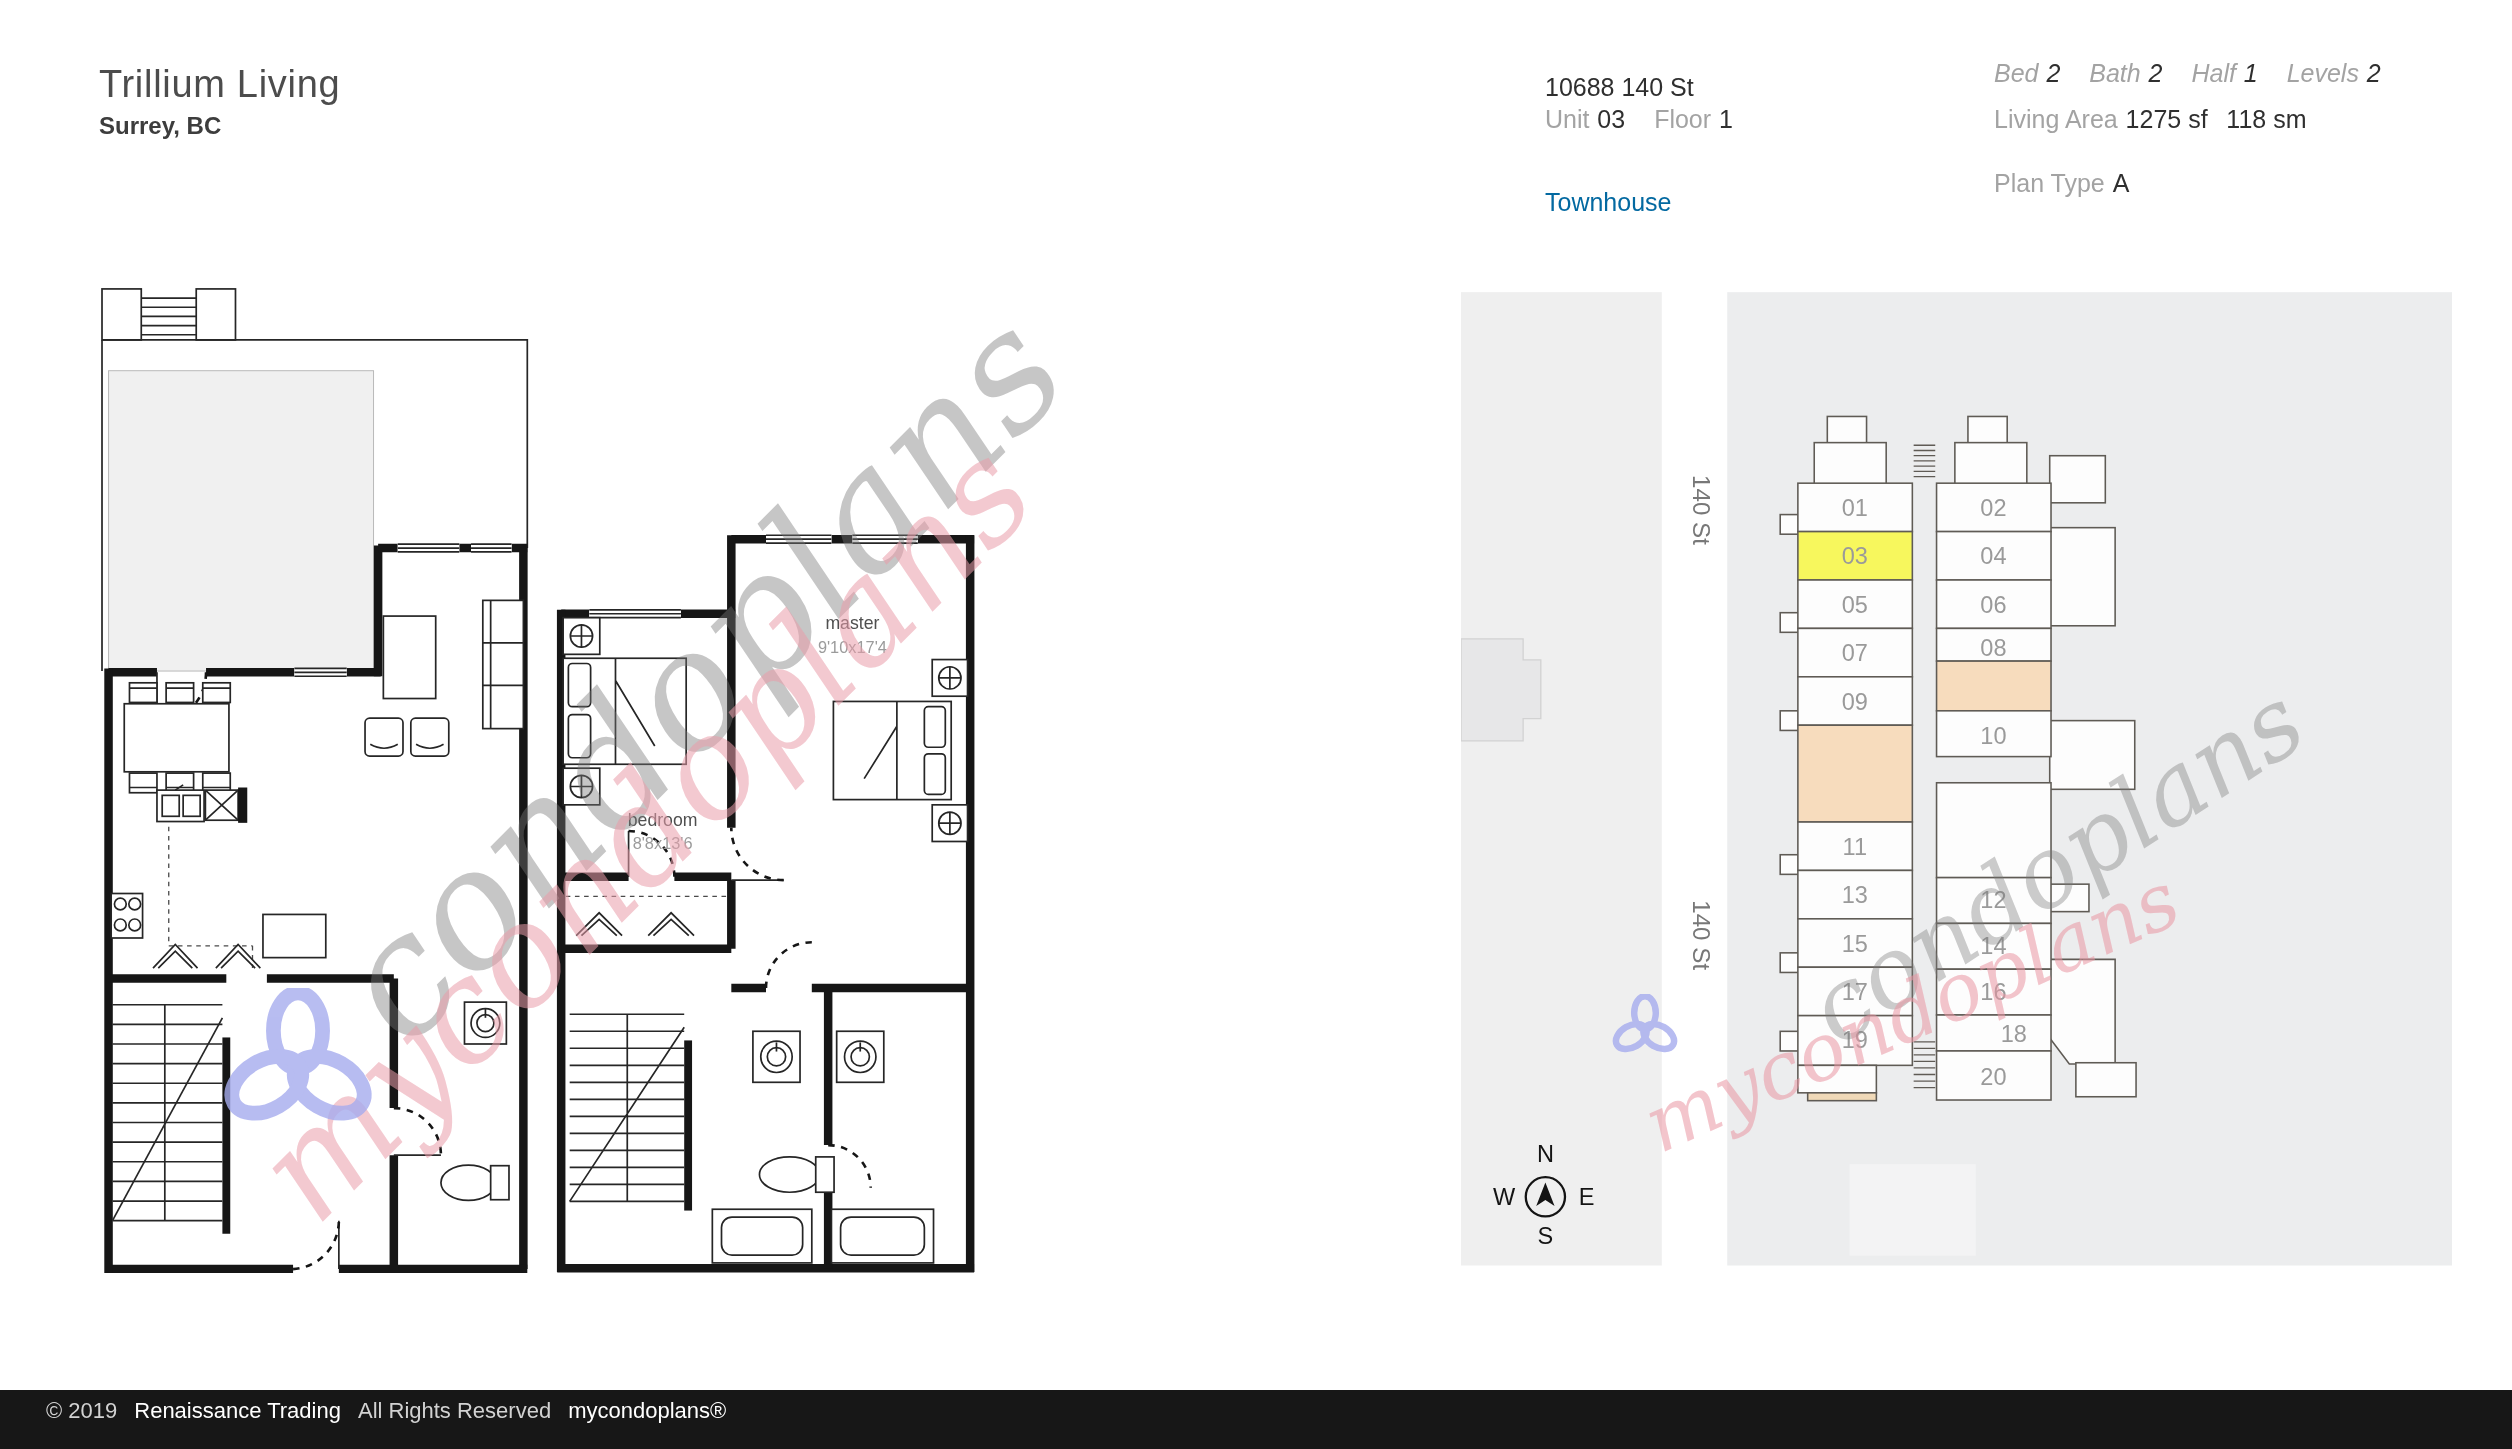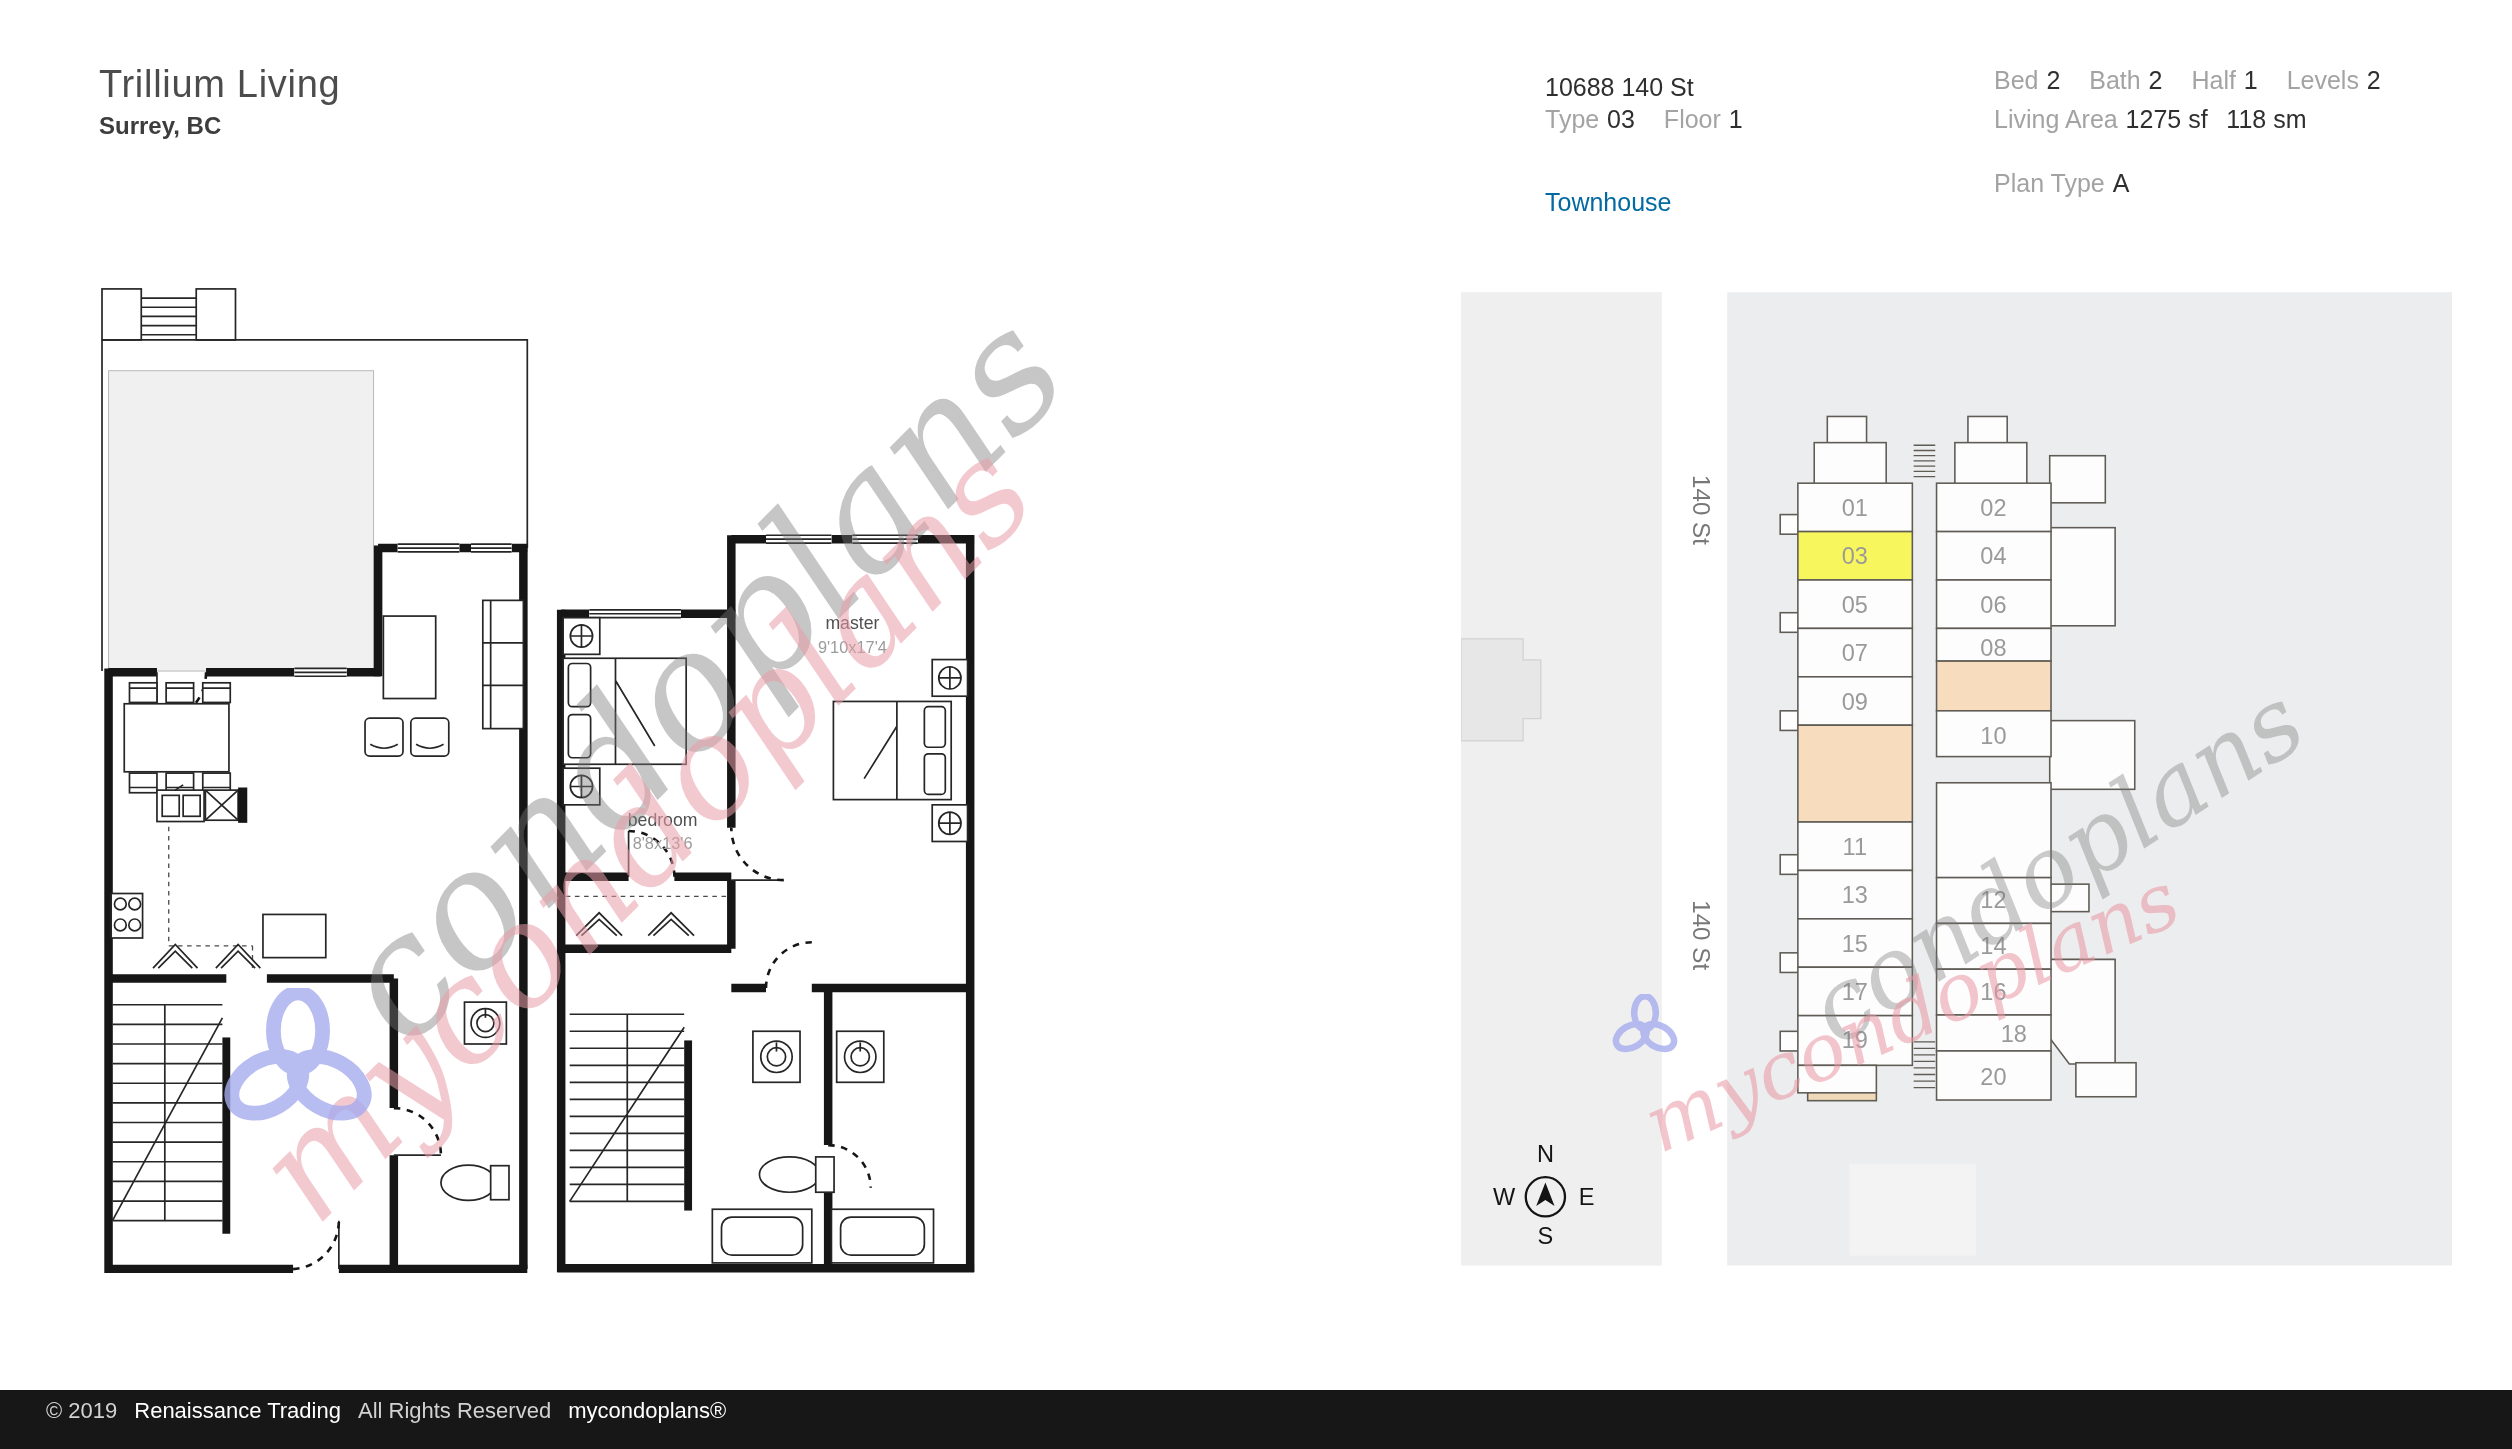--- a/index.html
+++ b/index.html
@@ -9,21 +9,21 @@
 
   
   .title{left:99px;top:63px;font-size:38px;font-weight:300;color:#4c4c4c;letter-spacing:0.7px;}
   .city{left:99px;top:112px;font-size:24px;font-weight:bold;color:#3d3d3d;}
   .info{font-size:25px;color:#2f2f2f;white-space:nowrap;}
   .info .lbl{color:#a3a3a3;margin-right:7.9px;}
   .info .val{color:#2f2f2f;margin-right:22px;}
   .addr{left:1545px;top:73px;}
   .unitline{left:1545px;top:105px;}
   .typeline{left:1545px;top:169px;color:#0369a1;margin-top:19px;}
-  .bedline{left:1994px;top:66px;}
+  .bedline{left:1994px;top:59px;font-style:italic;}
   .areaLine{left:1994px;top:105px;}
   .planline{left:1994px;top:169px;}
 
   
   .wm{pointer-events:none;font-family:"DejaVu Serif",serif;font-style:italic;white-space:nowrap;}
   .wm-gray-plans{left:366px;top:916px;font-size:164px;color:rgba(120,120,120,.42);
                  transform:rotate(-45deg);transform-origin:left center;}
   .wm-pink-plans{left:281px;top:1112px;font-size:141px;color:rgba(233,156,170,.55);
                  transform:rotate(-45deg);transform-origin:left center;}
   .wm-gray-site{left:1819px;top:962px;font-size:98px;color:rgba(120,120,120,.38);
@@ -57,21 +57,21 @@
 </head>
 <body>
 
 <div class="page">
 
   <div class="abs title">Trillium Living</div>
   <div class="abs city">Surrey, BC</div>
 
   <div class="abs info addr">10688 140 St</div>
   <div class="abs info unitline">
-    <span class="lbl">Type</span><span class="val">03</span>
+    <span class="lbl">Unit</span><span class="val">03</span>
     <span class="lbl">Floor</span><span class="val">1</span>
   </div>
   <div class="abs info typeline">Townhouse</div>
 
   <div class="abs info bedline">
     <span class="lbl">Bed</span><span class="val">2</span>
     <span class="lbl">Bath</span><span class="val">2</span>
     <span class="lbl">Half</span><span class="val">1</span>
     <span class="lbl">Levels</span><span class="val">2</span>
   </div>

